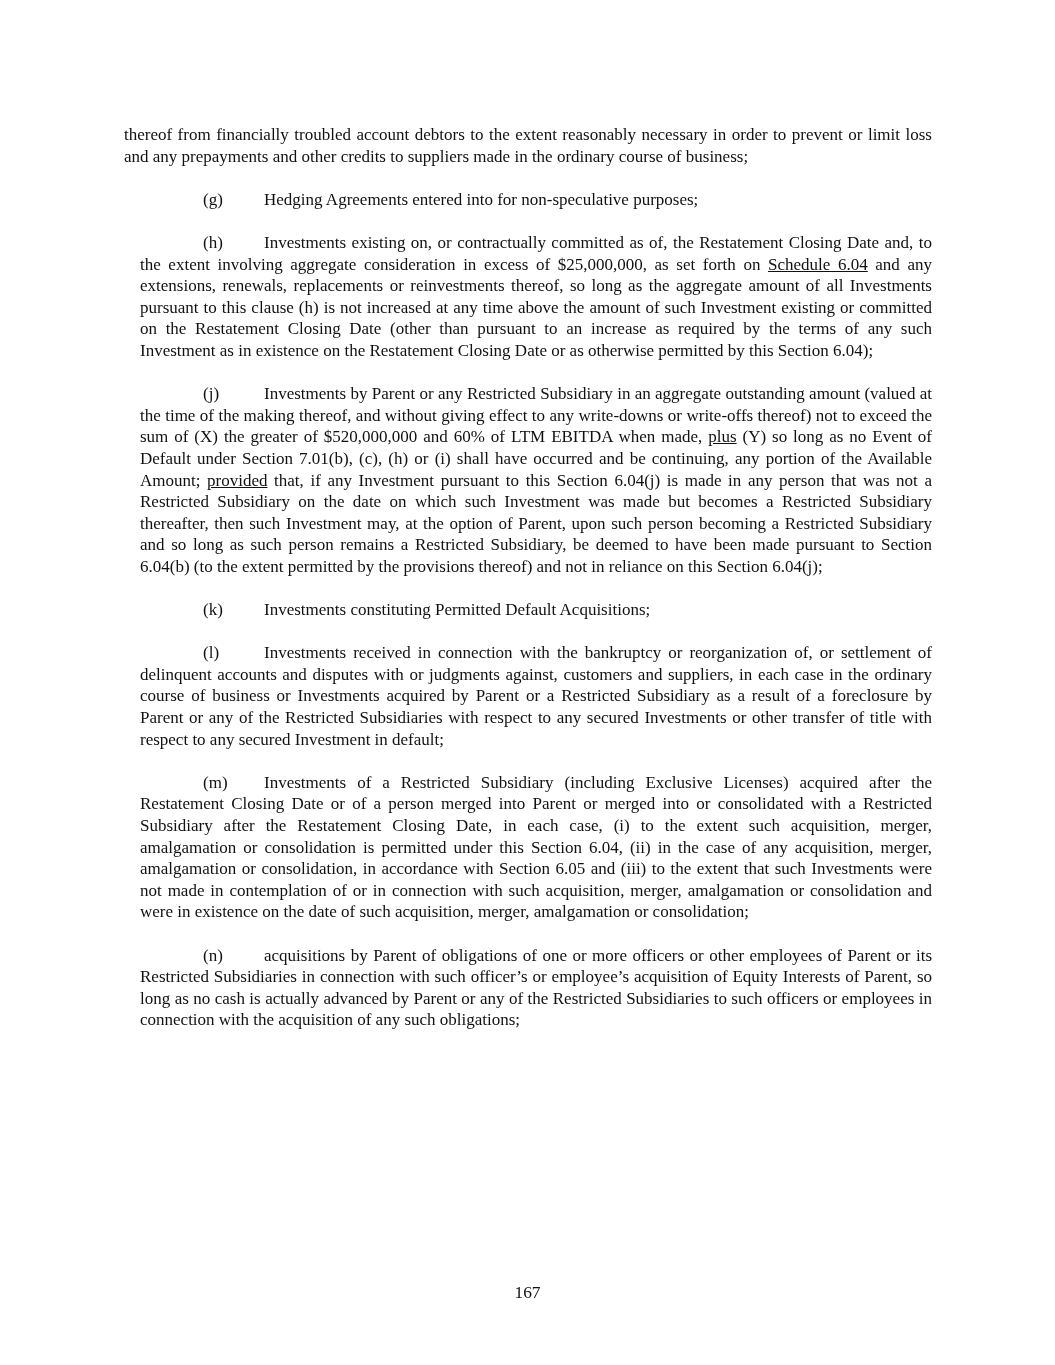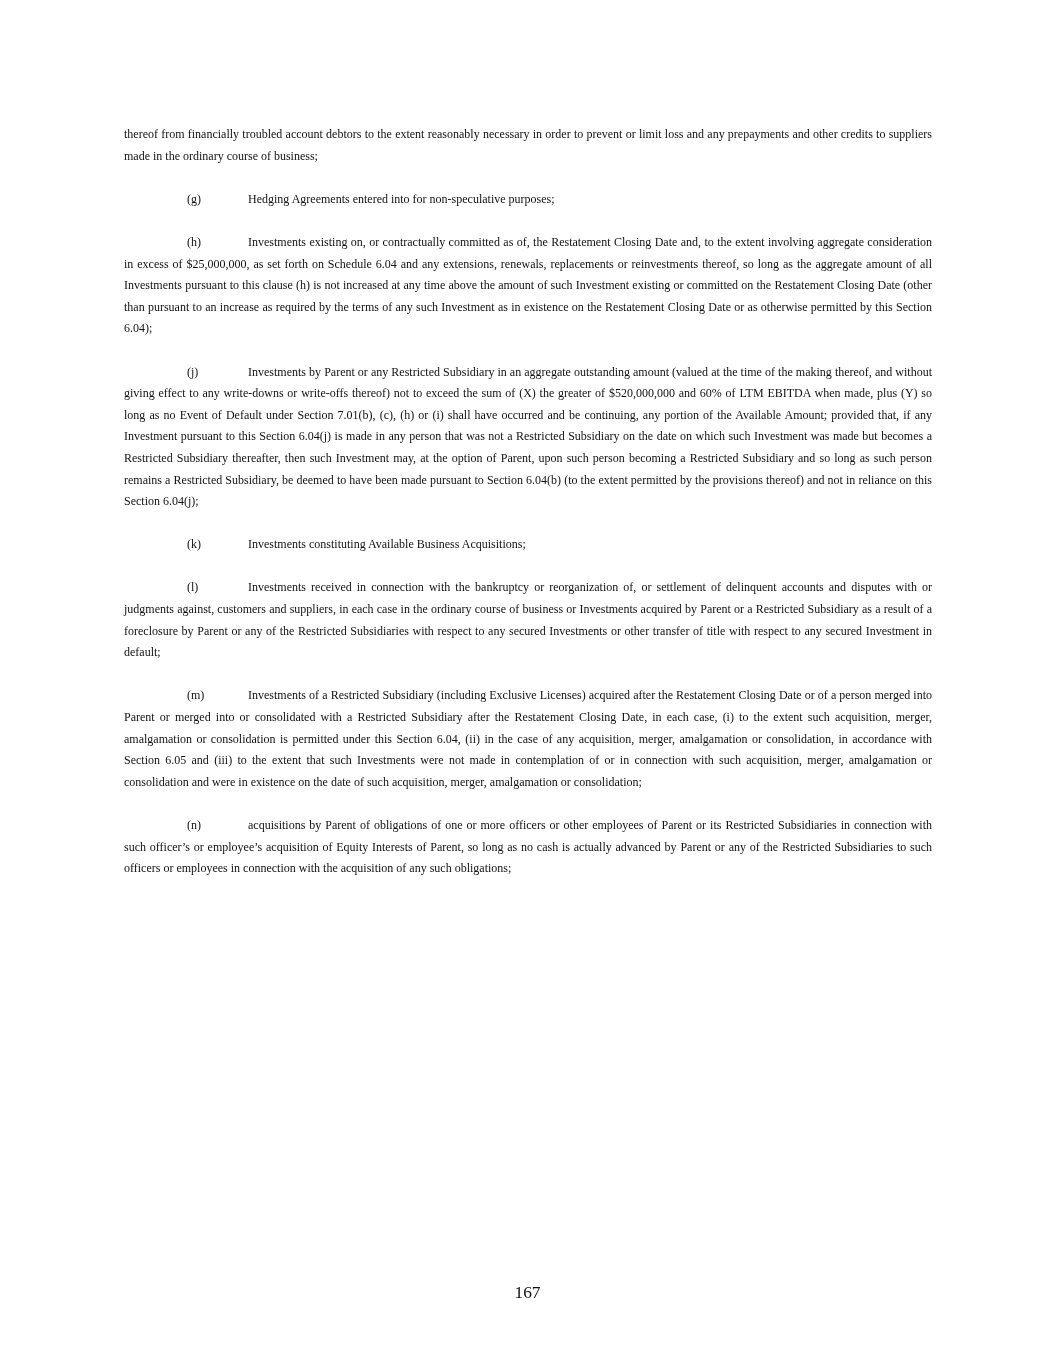--- a/index.html
+++ b/index.html
@@ -13,37 +13,39 @@
       position: relative;
       overflow: hidden;
       font-family: "Liberation Serif", "DejaVu Serif", serif;
       color: #111111;
     }
     .page {
       position: absolute;
       left: 124px;
       top: 124px;
       width: 808px;
-      font-size: 12px;
+      font-size: 17px;
       line-height: 21.6px;
     }
     .para {
       margin: 0 0 21.6px 0;
       text-align: justify;
       text-align-last: left;
     }
     .para.indent {
       text-indent: 63px;
+      margin-left: 16px;
     }
     .label {
       display: inline-block;
       width: 61px;
       text-indent: 0;
     }
     .u {
+      text-decoration: underline;
     }
     .page-number {
       position: absolute;
       left: 0;
       width: 1055px;
       top: 1282px;
       text-align: center;
       font-size: 17.4px;
     }
   </style>
@@ -54,21 +56,21 @@
 
   <p class="para">thereof from financially troubled account debtors to the extent reasonably necessary in order to prevent or limit loss and any prepayments and other credits to suppliers made in the ordinary course of business;</p>
 
   <p class="para indent"><span class="label">(g)</span><span>Hedging Agreements entered into for non-speculative purposes;</span></p>
 
   <p class="para indent"><span class="label">(h)</span><span>Investments existing on, or contractually committed as of, the Restatement Closing Date and, to the extent involving aggregate consideration in excess of $25,000,000, as set forth on </span><span class="u">Schedule 6.04</span><span> and any extensions, renewals, replacements or reinvestments thereof, so long as the aggregate amount of all Investments pursuant to this clause (h) is not increased at any time above the amount of such Investment existing or committed on the Restatement Closing Date (other than pursuant to an increase as required by the terms of any such Investment as in existence on the Restatement Closing Date or as otherwise permitted by this Section 6.04);</span></p>
 
 
   <p class="para indent"><span class="label">(j)</span><span>Investments by Parent or any Restricted Subsidiary in an aggregate outstanding amount (valued at the time of the making thereof, and without giving effect to any write-downs or write-offs thereof) not to exceed the sum of (X) the greater of $520,000,000 and 60% of LTM EBITDA when made, </span><span class="u">plus</span><span> (Y) so long as no Event of Default under Section 7.01(b), (c), (h) or (i) shall have occurred and be continuing, any portion of the Available Amount; </span><span class="u">provided</span><span> that, if any Investment pursuant to this Section 6.04(j) is made in any person that was not a Restricted Subsidiary on the date on which such Investment was made but becomes a Restricted Subsidiary thereafter, then such Investment may, at the option of Parent, upon such person becoming a Restricted Subsidiary and so long as such person remains a Restricted Subsidiary, be deemed to have been made pursuant to Section 6.04(b) (to the extent permitted by the provisions thereof) and not in reliance on this Section 6.04(j);</span></p>
 
-  <p class="para indent"><span class="label">(k)</span><span>Investments constituting Available Business Acquisitions;</span></p>
+  <p class="para indent"><span class="label">(k)</span><span>Investments constituting Permitted Default Acquisitions;</span></p>
 
   <p class="para indent"><span class="label">(l)</span><span>Investments received in connection with the bankruptcy or reorganization of, or settlement of delinquent accounts and disputes with or judgments against, customers and suppliers, in each case in the ordinary course of business or Investments acquired by Parent or a Restricted Subsidiary as a result of a foreclosure by Parent or any of the Restricted Subsidiaries with respect to any secured Investments or other transfer of title with respect to any secured Investment in default;</span></p>
 
   <p class="para indent"><span class="label">(m)</span><span>Investments of a Restricted Subsidiary (including Exclusive Licenses) acquired after the Restatement Closing Date or of a person merged into Parent or merged into or consolidated with a Restricted Subsidiary after the Restatement Closing Date, in each case, (i) to the extent such acquisition, merger, amalgamation or consolidation is permitted under this Section 6.04, (ii) in the case of any acquisition, merger, amalgamation or consolidation, in accordance with Section 6.05 and (iii) to the extent that such Investments were not made in contemplation of or in connection with such acquisition, merger, amalgamation or consolidation and were in existence on the date of such acquisition, merger, amalgamation or consolidation;</span></p>
 
   <p class="para indent"><span class="label">(n)</span><span>acquisitions by Parent of obligations of one or more officers or other employees of Parent or its Restricted Subsidiaries in connection with such officer’s or employee’s acquisition of Equity Interests of Parent, so long as no cash is actually advanced by Parent or any of the Restricted Subsidiaries to such officers or employees in connection with the acquisition of any such obligations;</span></p>
 
 
 </div>
 

